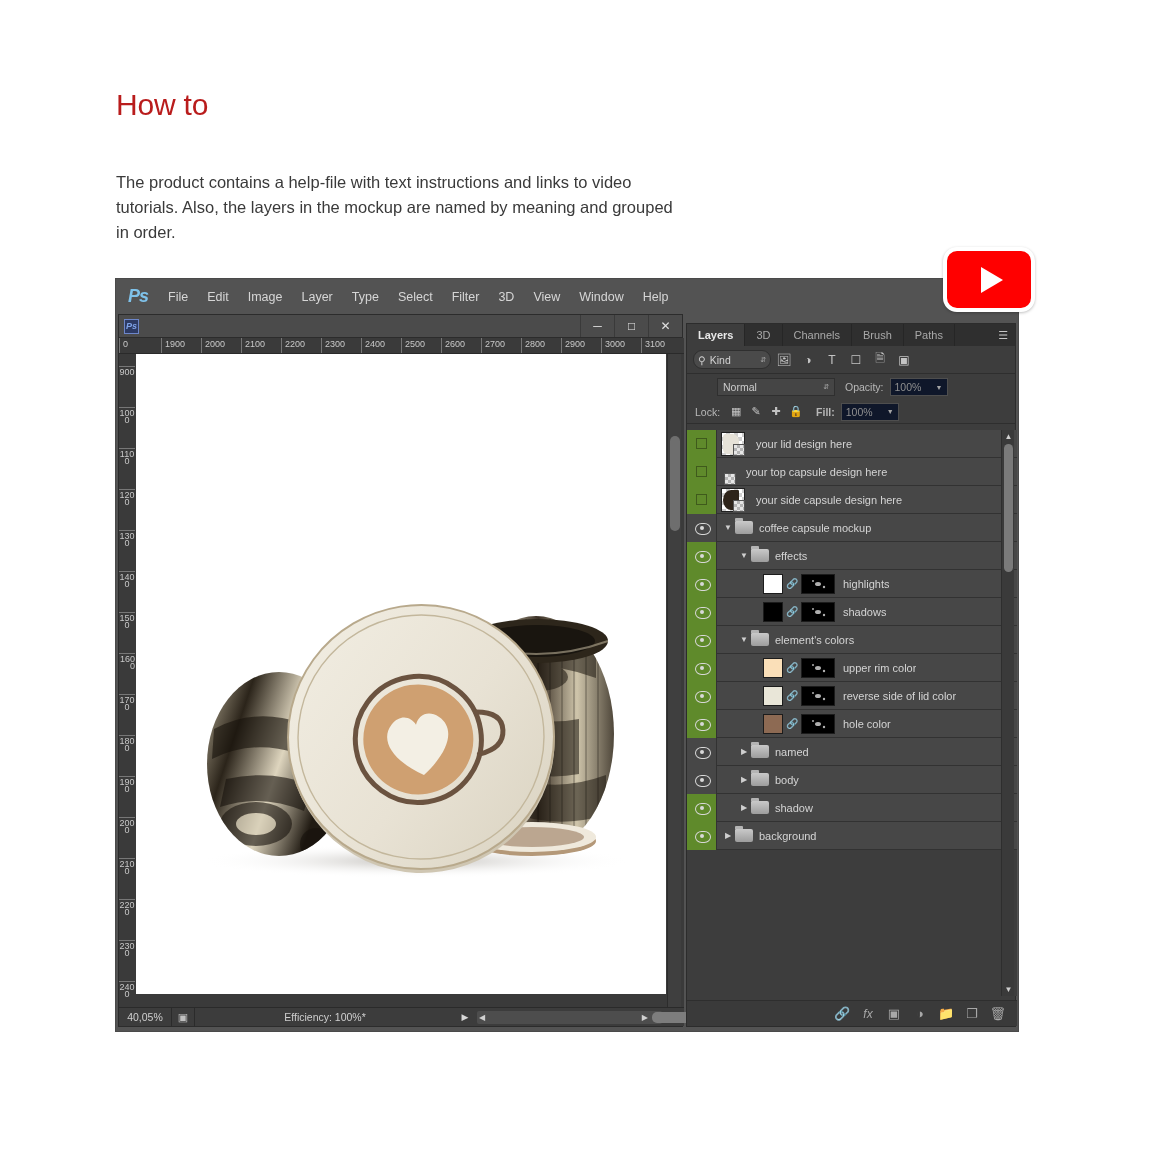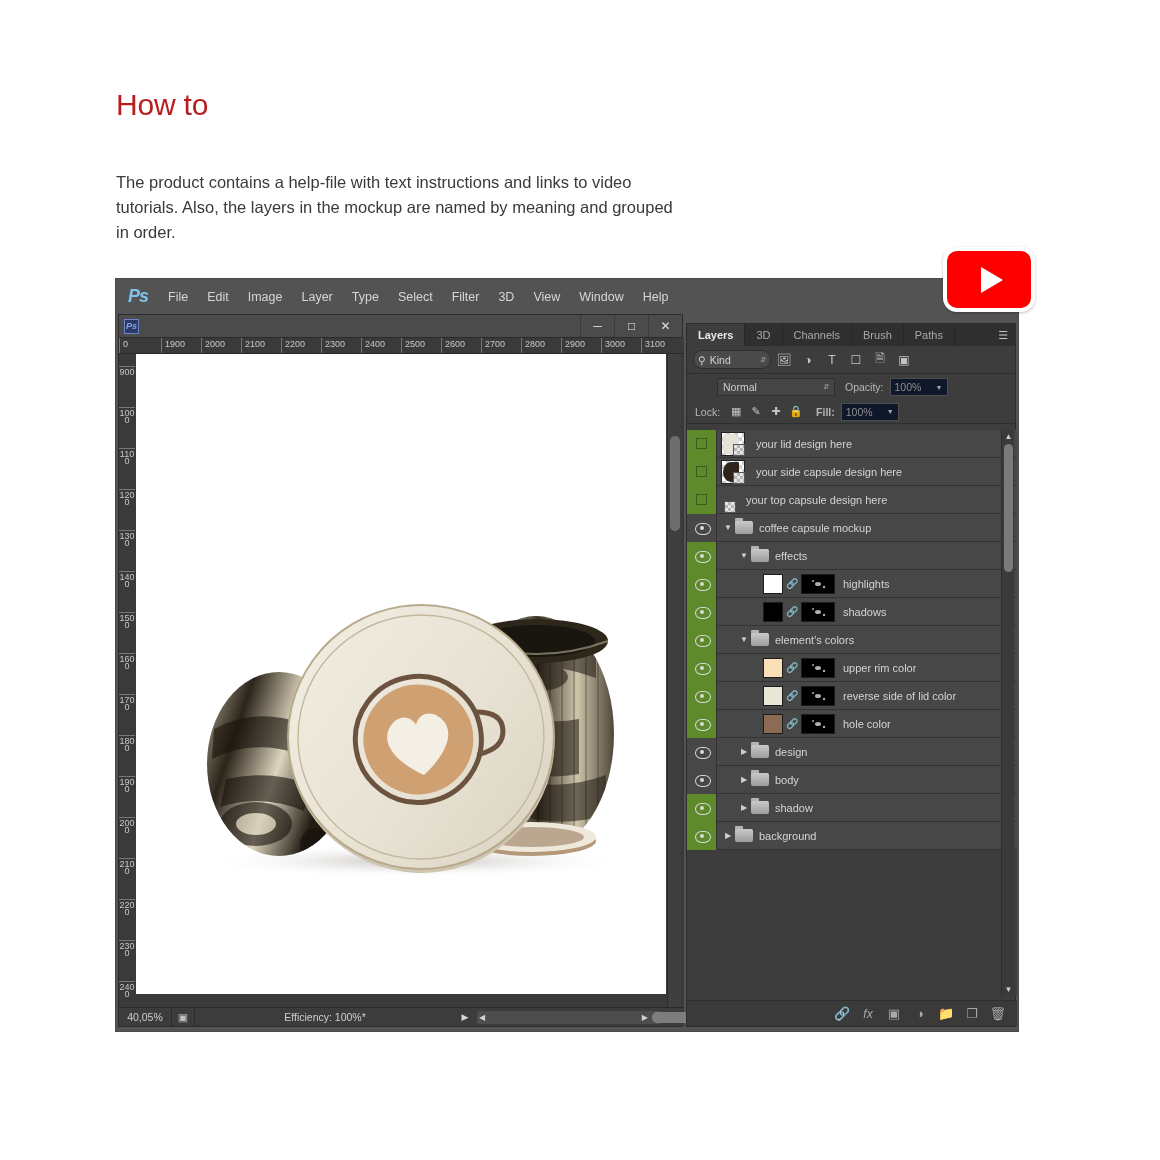--- a/index.html
+++ b/index.html
@@ -513,21 +513,21 @@
         <div class="rh-tick" style="left: 522px;">3100</div>
       </div>
     <div id="ruler-v">
         <div class="rv-tick" style="top: 12px;">900</div>
         <div class="rv-tick" style="top: 53px;">1000</div>
         <div class="rv-tick" style="top: 94px;">1100</div>
         <div class="rv-tick" style="top: 135px;">1200</div>
         <div class="rv-tick" style="top: 176px;">1300</div>
         <div class="rv-tick" style="top: 217px;">1400</div>
         <div class="rv-tick" style="top: 258px;">1500</div>
-        <div class="rv-tick" style="top: 299px;">1600</div>
+        <div class="rv-tick" style="top: 299px; text-align: right;">1600</div>
         <div class="rv-tick" style="top: 340px;">1700</div>
         <div class="rv-tick" style="top: 381px;">1800</div>
         <div class="rv-tick" style="top: 422px;">1900</div>
         <div class="rv-tick" style="top: 463px;">2000</div>
         <div class="rv-tick" style="top: 504px;">2100</div>
         <div class="rv-tick" style="top: 545px;">2200</div>
         <div class="rv-tick" style="top: 586px;">2300</div>
         <div class="rv-tick" style="top: 627px;">2400</div>
       </div>
 
@@ -708,38 +708,38 @@
             </div>
             <div style="width: 6px; flex: 0 0 6px;"></div>
             <div class="lname">your lid design here</div>
           </div>
         </div>
         <div class="layer-row">
           <div class="vis-cell green">
             <div class="hidden-box"></div>
           </div>
           <div class="row-body">
+            <div class="thumb" style="background: transparent; border: none; width: 14px; flex: 0 0 14px;">
+              <div class="pa-overlay"></div>
+            </div>
+            <div style="width: 6px; flex: 0 0 6px;"></div>
+            <div class="lname">your top capsule design here</div>
+          </div>
+        </div>
+        <div class="layer-row">
+          <div class="vis-cell green">
+            <div class="hidden-box"></div>
+          </div>
+          <div class="row-body">
             <div class="thumb">
               <div style="position: absolute; left: 1px; top: 1px; width: 16px; height: 20px; background: rgb(46, 36, 26); border-radius: 60% 8% 8% 60%;"></div>
               <div class="pa-overlay"></div>
             </div>
             <div style="width: 6px; flex: 0 0 6px;"></div>
             <div class="lname">your side capsule design here</div>
-          </div>
-        </div>
-        <div class="layer-row">
-          <div class="vis-cell green">
-            <div class="hidden-box"></div>
-          </div>
-          <div class="row-body">
-            <div class="thumb" style="background: transparent; border: none; width: 14px; flex: 0 0 14px;">
-              <div class="pa-overlay"></div>
-            </div>
-            <div style="width: 6px; flex: 0 0 6px;"></div>
-            <div class="lname">your top capsule design here</div>
           </div>
         </div>
         <div class="layer-row">
           <div class="vis-cell gray">
             <div class="eye"></div>
           </div>
           <div class="row-body">
             <div class="twisty">▼</div>
             <div class="folder"></div>
             <div class="lname">coffee capsule mockup</div>
@@ -868,21 +868,21 @@
           </div>
         </div>
         <div class="layer-row">
           <div class="vis-cell gray">
             <div class="eye"></div>
           </div>
           <div class="row-body">
             <div class="indent1"></div>
             <div class="twisty">▶</div>
             <div class="folder"></div>
-            <div class="lname">design</div>
+            <div class="lname">named</div>
           </div>
         </div>
         <div class="layer-row">
           <div class="vis-cell gray">
             <div class="eye"></div>
           </div>
           <div class="row-body">
             <div class="indent1"></div>
             <div class="twisty">▶</div>
             <div class="folder"></div>

